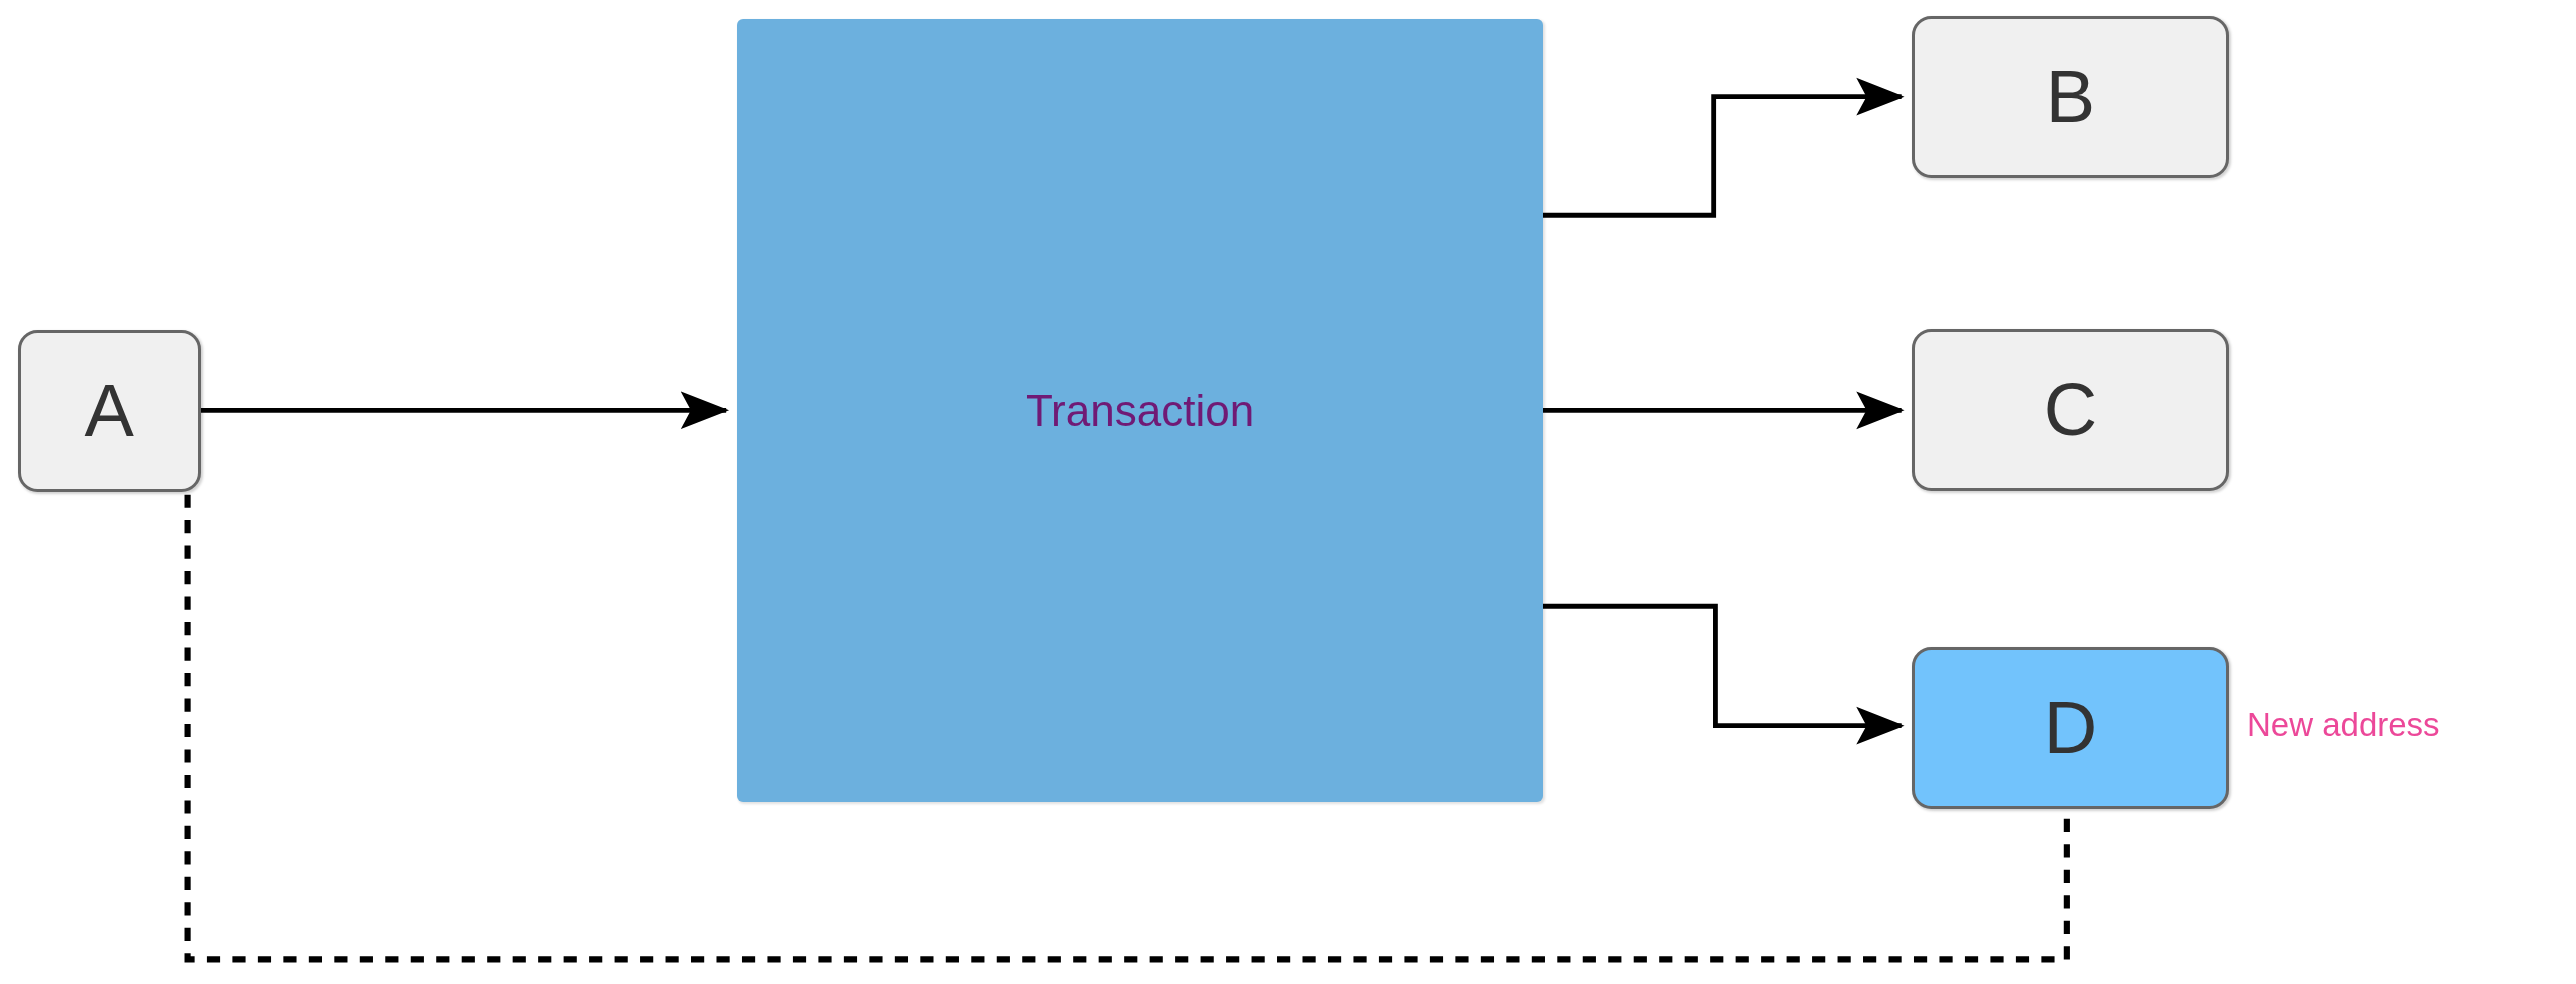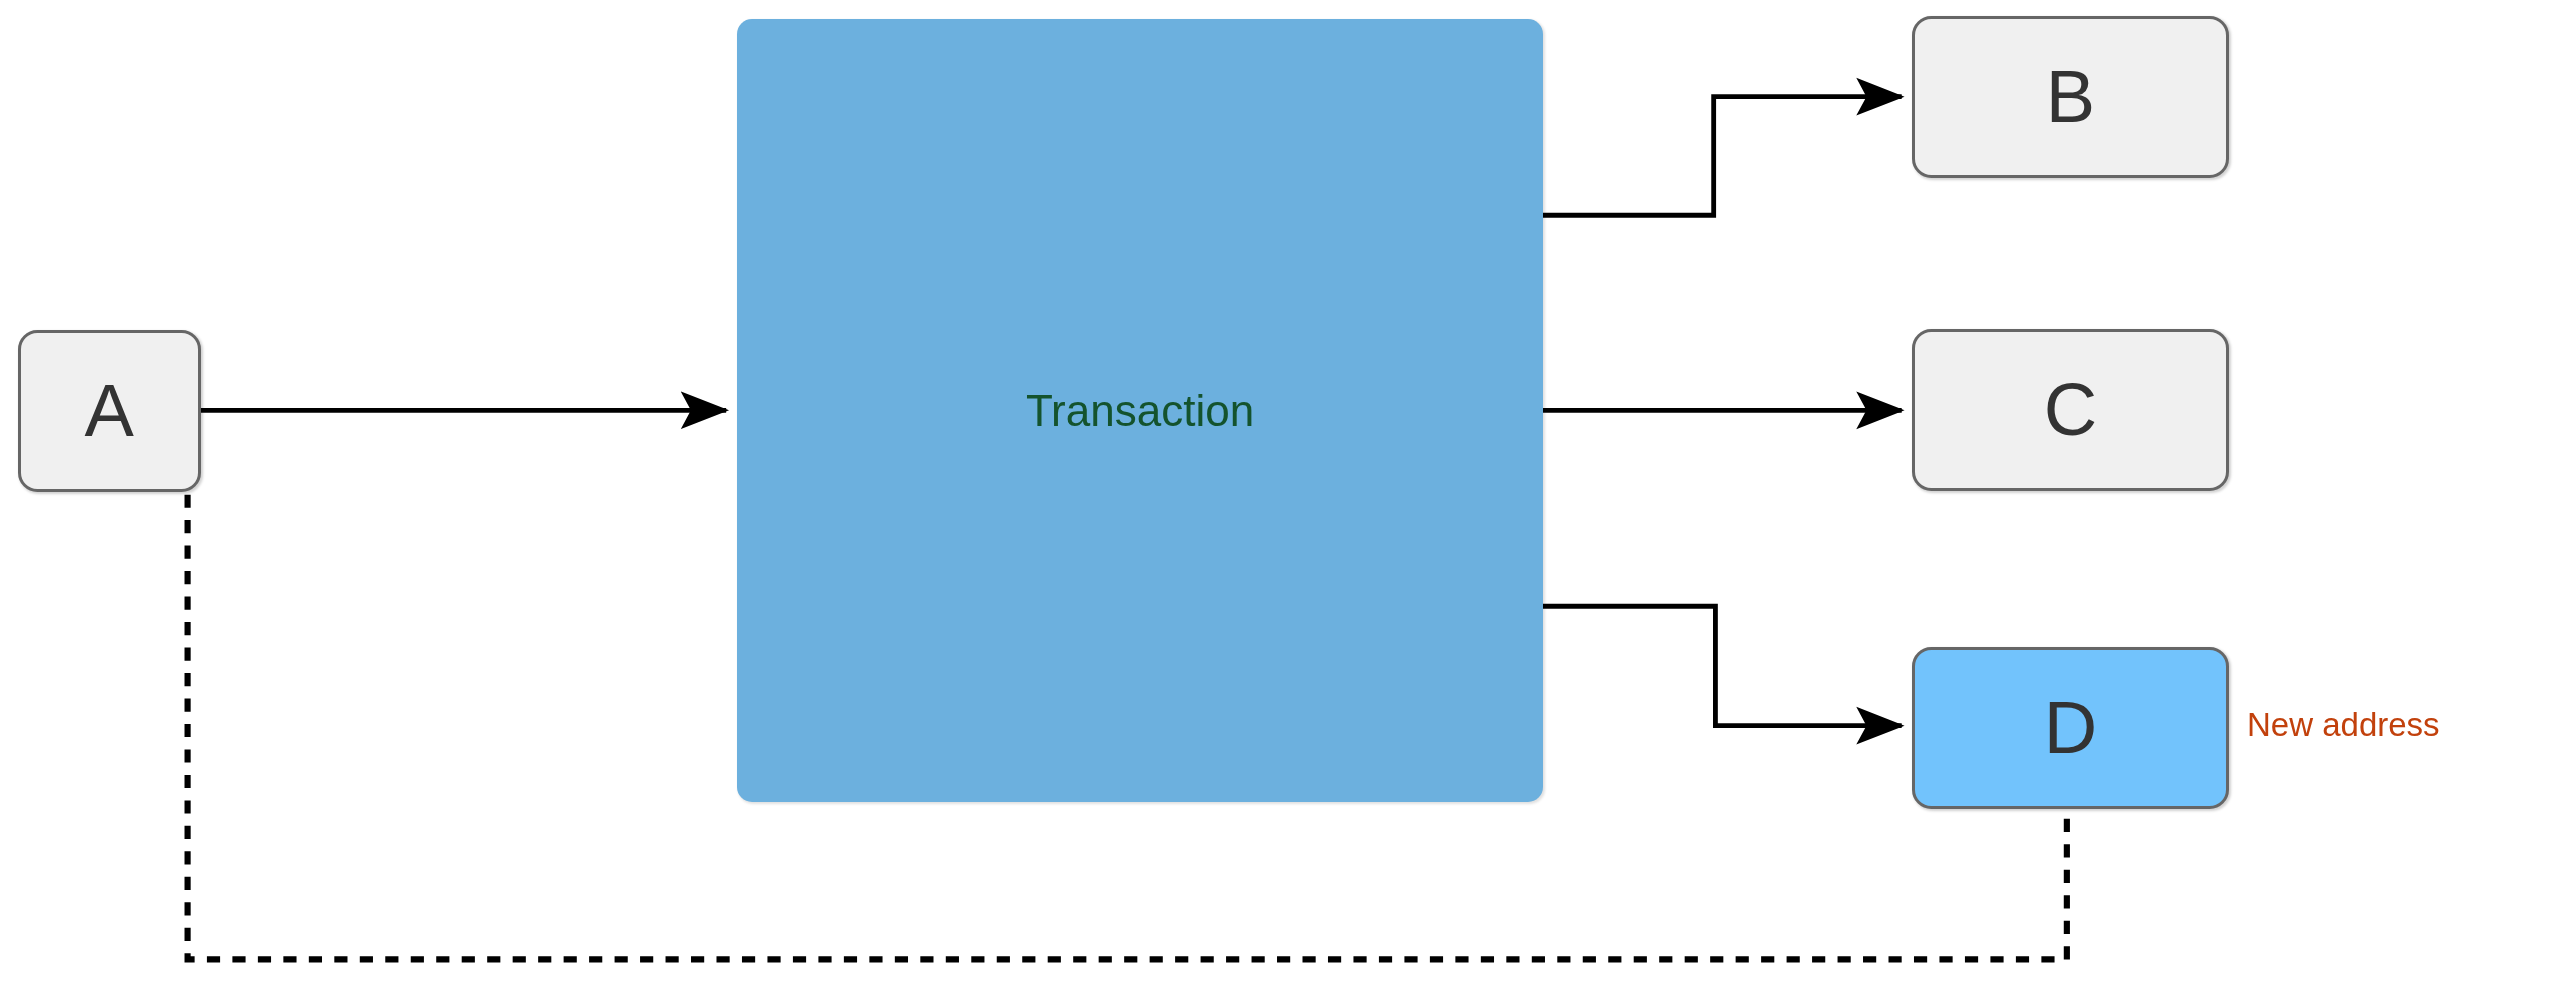--- a/index.html
+++ b/index.html
@@ -33,41 +33,41 @@
   }
   .node-plain {
     background: #f0f0f0;
     border: 3.5px solid #666666;
     color: #333333;
     box-shadow: 1.8px 1.8px 2.6px rgba(0,0,0,0.18);
   }
   .node-accent {
     background: #6cb0de;
     border: none;
-    color: #14532d;
-    border-radius: 15px;
+    color: #701a75;
+    border-radius: 6px;
     box-shadow: 1.8px 1.8px 2.6px rgba(0,0,0,0.12);
   }
   .node-highlight {
     background: #72c3fc;
     border: 3.5px solid #666666;
     color: #333333;
     box-shadow: 1.8px 1.8px 2.6px rgba(0,0,0,0.18);
   }
   .node-label {
     line-height: 1;
     white-space: nowrap;
     user-select: none;
   }
   .letter-label { font-size: 74px; font-weight: 400; }
   .word-label   { font-size: 44px; font-weight: 400; }
 
   .free-label {
     position: absolute;
-    color: #c2410c;
+    color: #ec4899;
     font-size: 33px;
     line-height: 1;
     white-space: nowrap;
     user-select: none;
     text-align: center;
   }
 
   
   #node-a { left: 17.6px;   top: 330px; width: 183px; height: 162px; }
   #node-tx{ left: 737px;  top: 19.3px;  width: 806px; height: 783px; }

